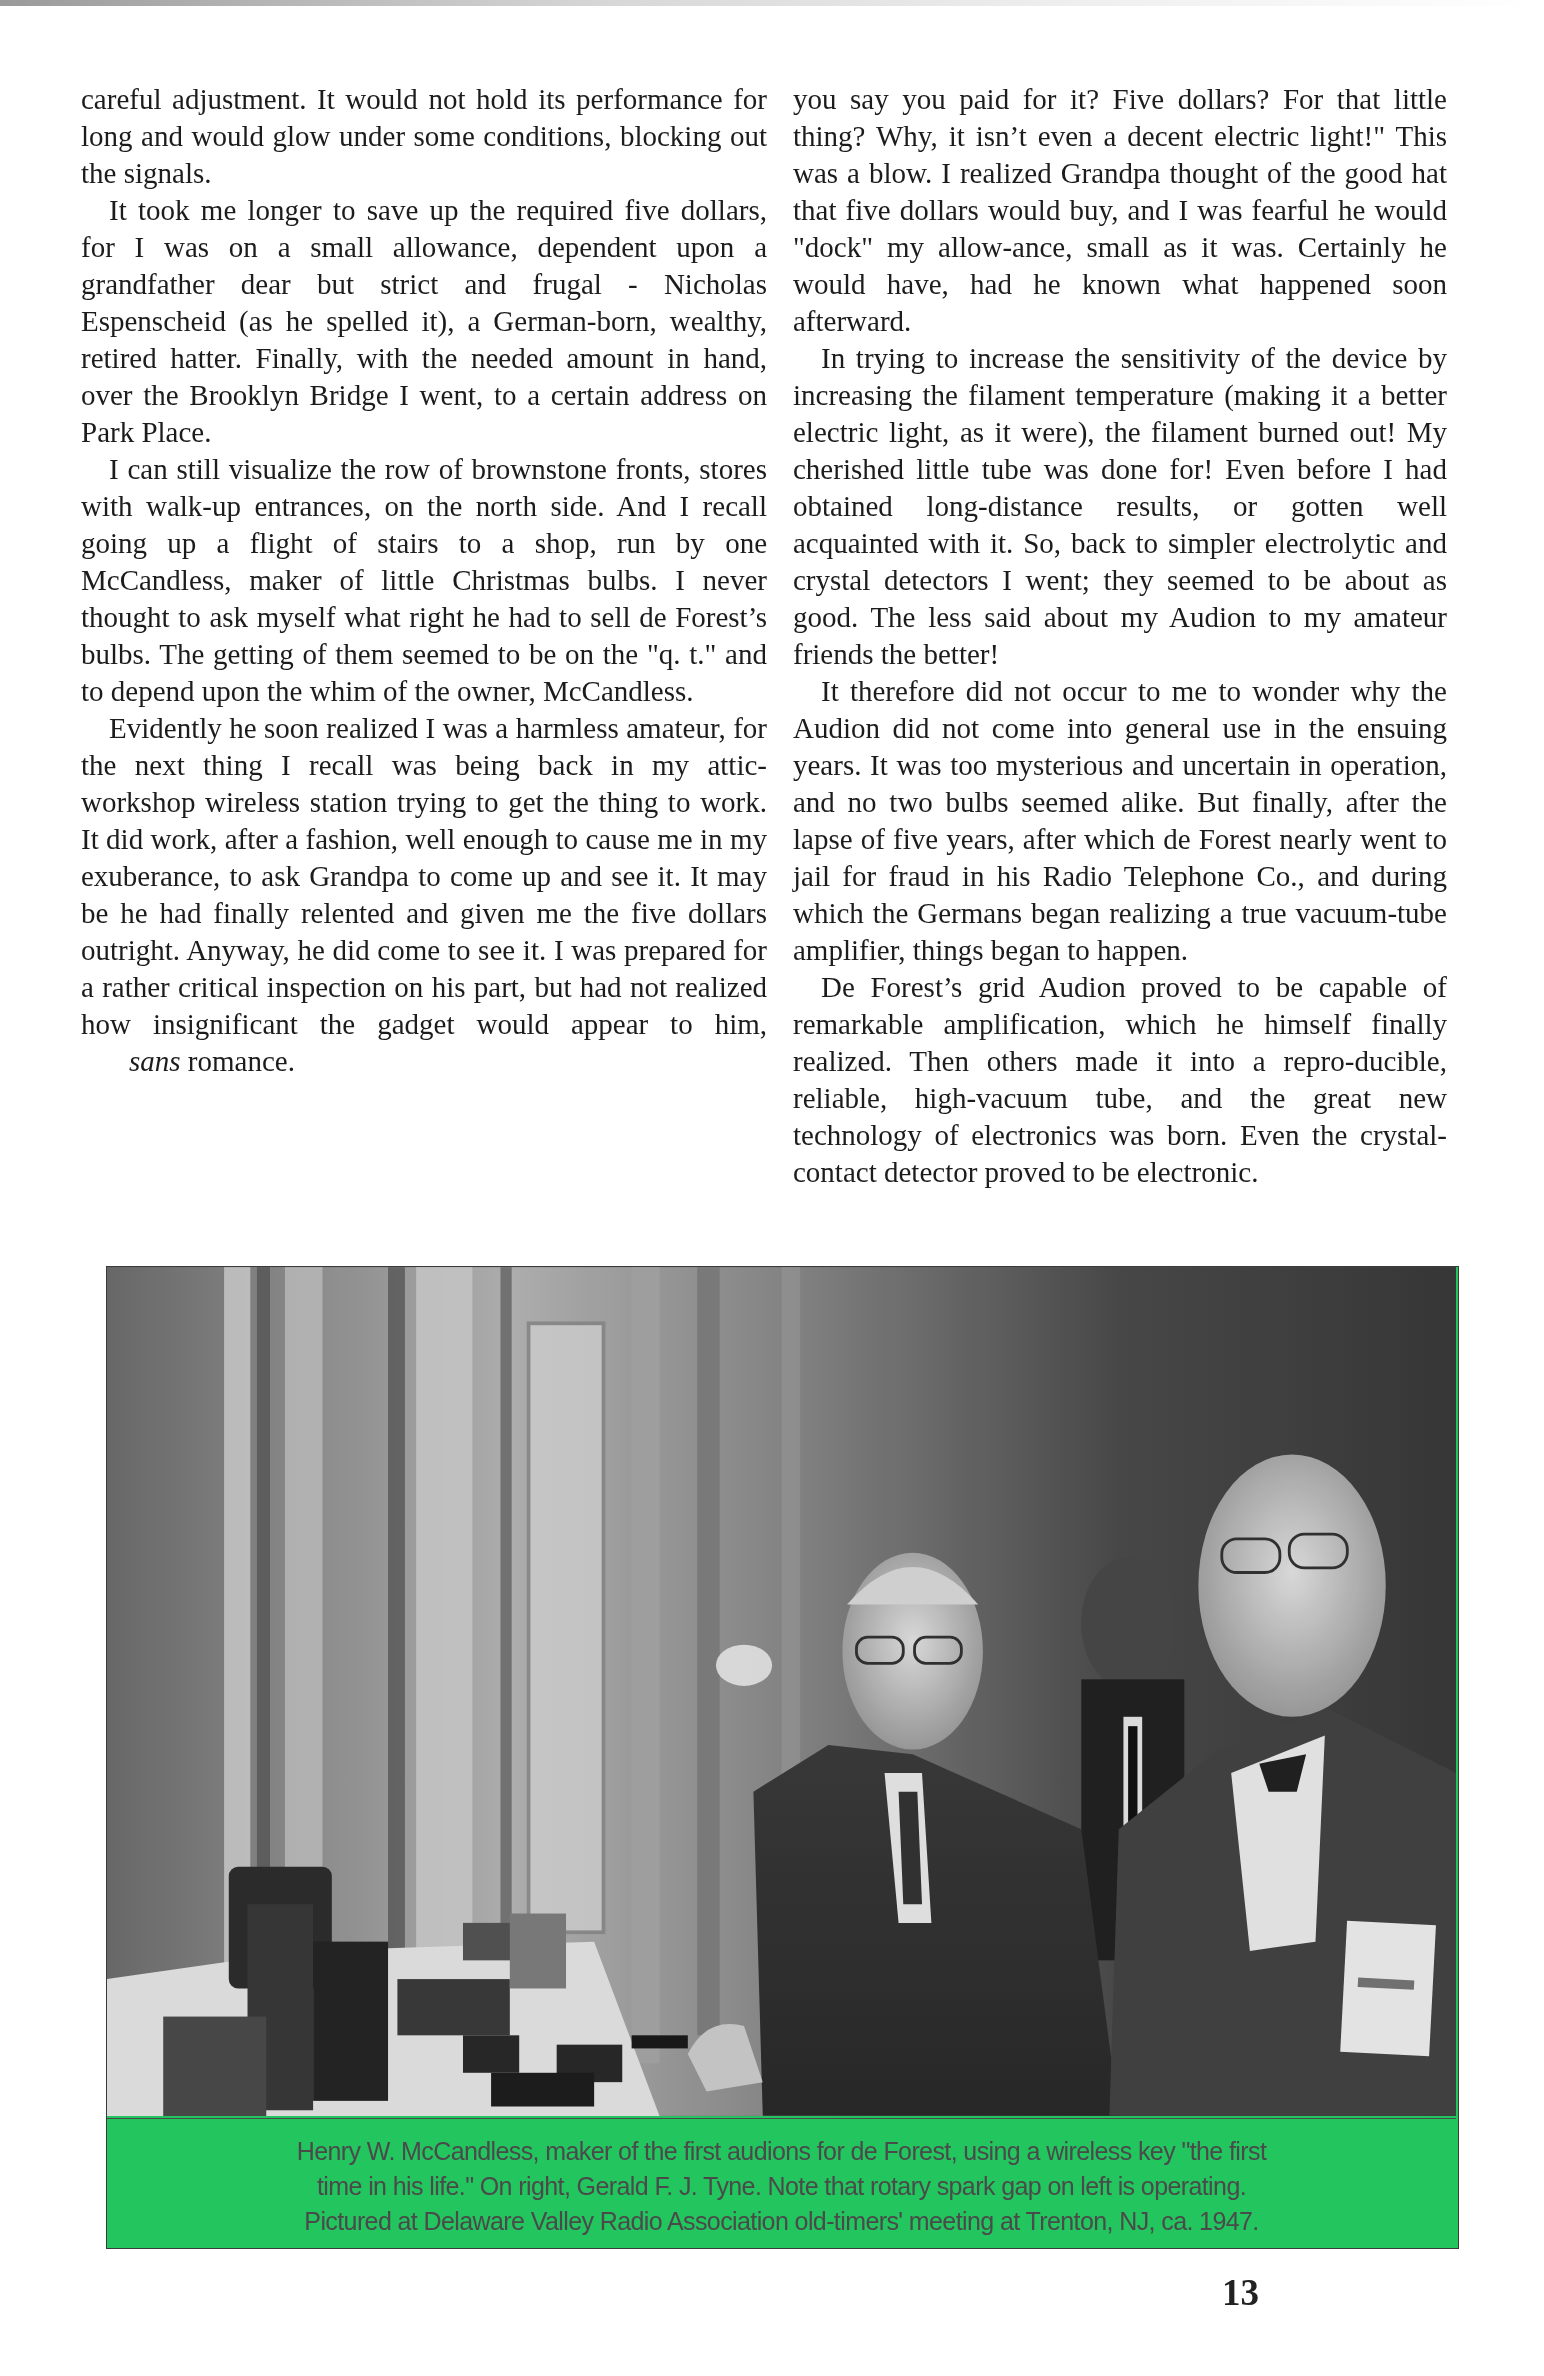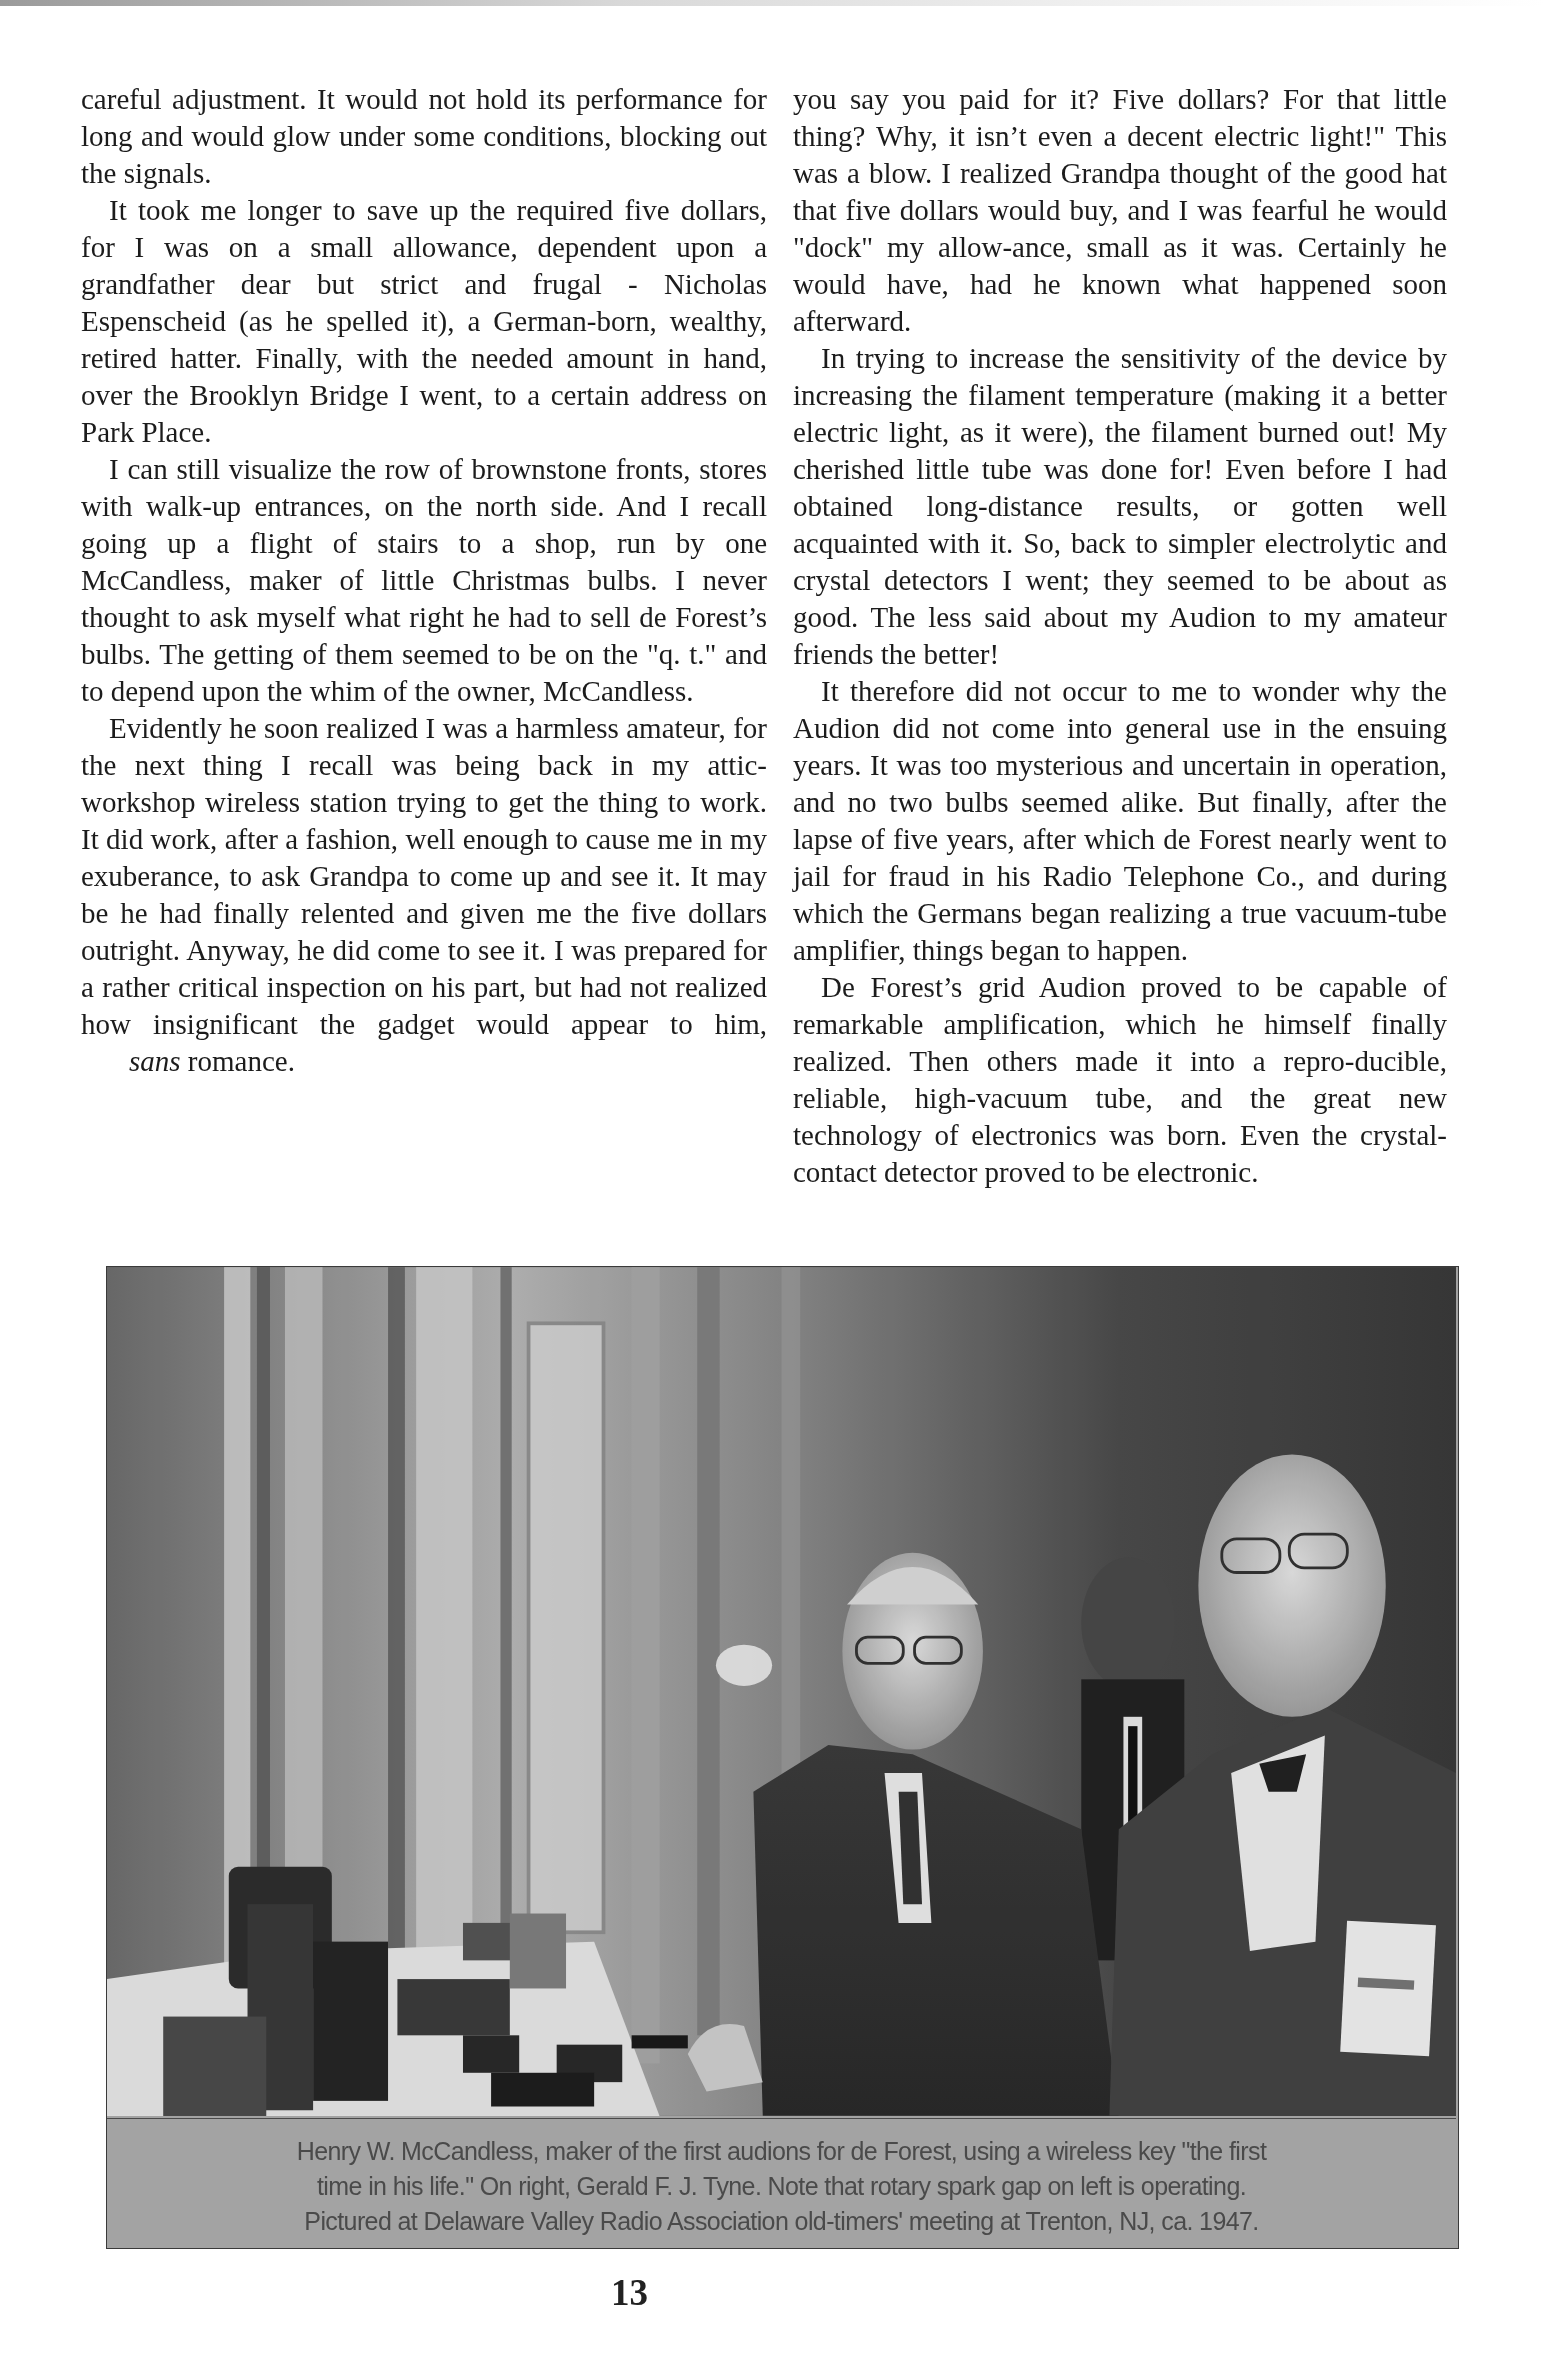--- a/index.html
+++ b/index.html
@@ -18,39 +18,39 @@
       text-align: justify; hyphens: manual;
     }
     .col-left { left: 81px; }
     .col-right { left: 793px; width: 654px; }
     .column p { margin: 0; text-indent: 0; }
     .column p.indent { text-indent: 28px; }
     .column em { font-style: italic; margin-left: 48px; }
 
     .figure {
       position: absolute; left: 106px; top: 1266px; width: 1353px; height: 983px;
-      border: 1.9px solid #3a3a3a; box-sizing: border-box; background: #a3a3a3;
+      border: 1.9px solid #3a3a3a; box-sizing: border-box; background: #22c55e;
     }
     .photo {
       position: absolute; left: 0; top: 0; width: 1349px; height: 849px;
       overflow: hidden; background: #5a5a5a;
     }
     .photo svg { display: block; }
     .caption {
       position: absolute; left: 0; top: 851px; width: 1349px; height: 128px;
       border-top: 1.9px solid #4a4a4a;
       font-family: "Liberation Sans", "DejaVu Sans", sans-serif;
       font-size: 25px; line-height: 35px; color: #4a4a4a;
       padding: 15px 28px 0 28px; box-sizing: border-box;
       letter-spacing: -0.6px;
     }
     .caption span { display: block; text-align: center; }
     .page-number {
       position: absolute; left: 0; width: 1259px; top: 2271px;
-      text-align: center; font-size: 37px; font-weight: bold; color: #222;
+      text-align: right; font-size: 37px; font-weight: bold; color: #222;
       font-family: "Liberation Serif", "DejaVu Serif", serif;
     }
   </style>
 </head>
 <body>
 
 <div class="top-edge"></div>
 
 <div class="column col-left">
   <p>careful adjustment.  It would not hold its performance for long and would glow under some conditions, blocking out the signals.</p>

